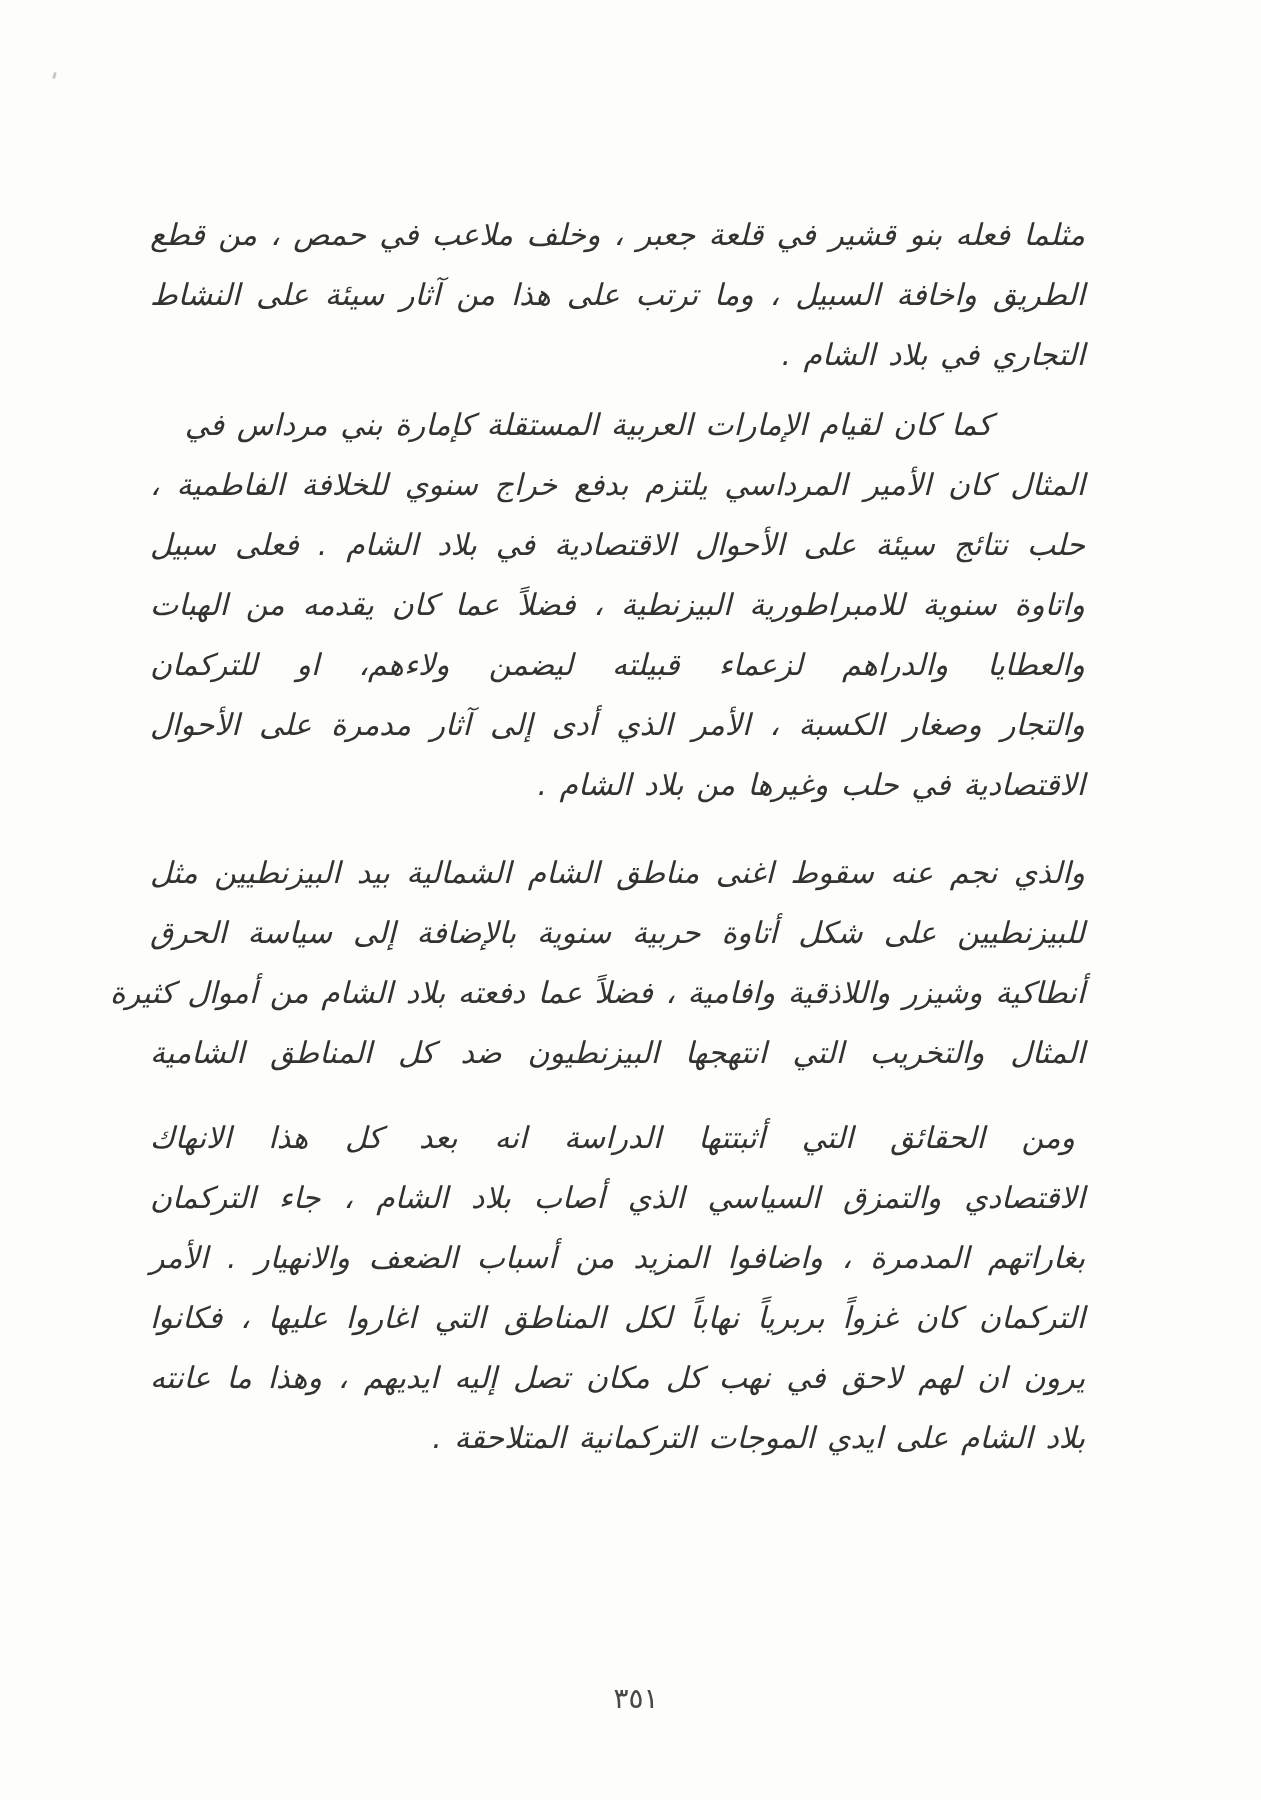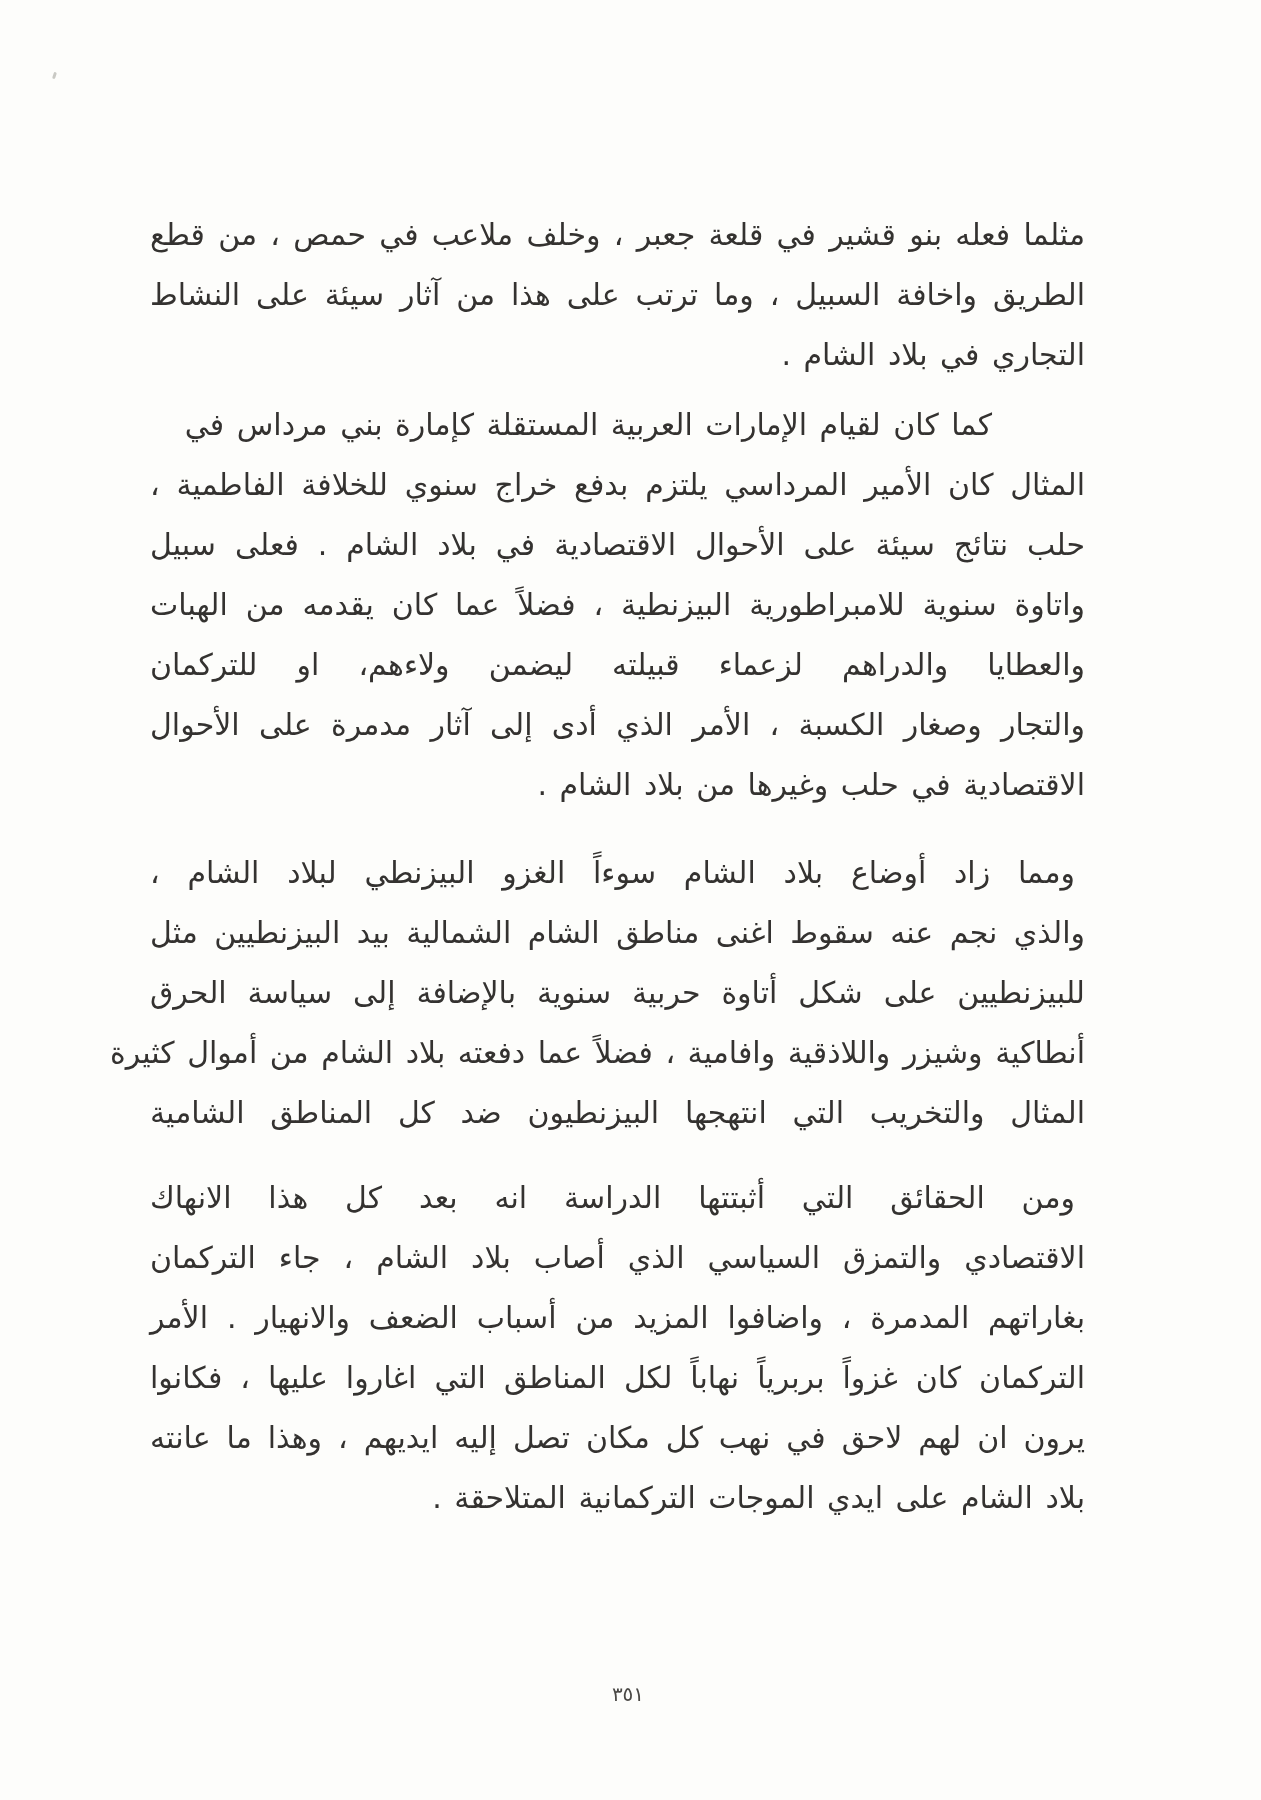--- a/index.html
+++ b/index.html
@@ -35,39 +35,40 @@
   .para.gap-m { margin-top: 25px; }
   .para.gap-l { margin-top: 28px; }
   .line {
     height: 60px;
     line-height: 60px;
     font-size: 30px;
     white-space: nowrap;
     text-align: right;
     word-spacing: 3px;
     color: #343230;
+    font-style: italic;
   }
   
   .line.j {
     text-align: justify;
     text-align-last: justify;
   }
   
   .line.first { padding-right: 93px; }
   
   .line.flush1 { padding-right: 10px; }
   
   .line.endpad { padding-left: 100px; }
   .pagenum {
     position: absolute;
     top: 1682px;
-    left: 8px;
+    left: 16px;
     width: 1240px;
     text-align: center;
-    font-size: 20px;
+    font-size: 28px;
     letter-spacing: 5px;
     color: #4a4845;
   }
 </style>
 </head>
 <body>
 
 <div class="page">
 
   <div class="speck"></div>
@@ -84,21 +85,20 @@
       <div class="line j first endpad">كما كان لقيام الإمارات العربية المستقلة كإمارة بني مرداس في</div>
       <div class="line j">المثال كان الأمير المرداسي يلتزم بدفع خراج سنوي للخلافة الفاطمية ،</div>
       <div class="line j">حلب نتائج سيئة على الأحوال الاقتصادية في بلاد الشام . فعلى سبيل</div>
       <div class="line j">واتاوة سنوية للامبراطورية البيزنطية ، فضلاً عما كان يقدمه من الهبات</div>
       <div class="line j">والعطايا والدراهم لزعماء قبيلته ليضمن ولاءهم، او للتركمان</div>
       <div class="line j">والتجار وصغار الكسبة ، الأمر الذي أدى إلى آثار مدمرة على الأحوال</div>
       <div class="line">الاقتصادية في حلب وغيرها من بلاد الشام .</div>
     </section>
 
     <section class="para gap-l">
-      <div class="line j flush1">ومما زاد أوضاع بلاد الشام سوءاً الغزو البيزنطي لبلاد الشام ،</div>
       <div class="line j">والذي نجم عنه سقوط اغنى مناطق الشام الشمالية بيد البيزنطيين مثل</div>
       <div class="line j">للبيزنطيين على شكل أتاوة حربية سنوية بالإضافة إلى سياسة الحرق</div>
       <div class="line j">أنطاكية وشيزر واللاذقية وافامية ، فضلاً عما دفعته بلاد الشام من أموال كثيرة</div>
       <div class="line j">المثال والتخريب التي انتهجها البيزنطيون ضد كل المناطق الشامية</div>
     </section>
 
     <section class="para gap-m">
       <div class="line j flush1">ومن الحقائق التي أثبتتها الدراسة انه بعد كل هذا الانهاك</div>
       <div class="line j">الاقتصادي والتمزق السياسي الذي أصاب بلاد الشام ، جاء التركمان</div>
       <div class="line j">بغاراتهم المدمرة ، واضافوا المزيد من أسباب الضعف والانهيار . الأمر</div>

